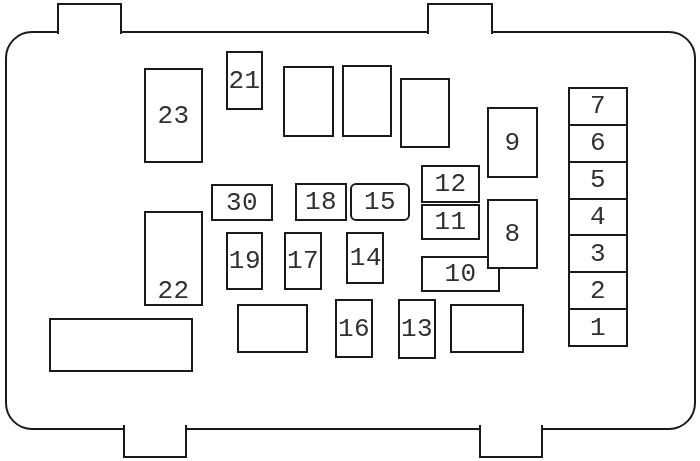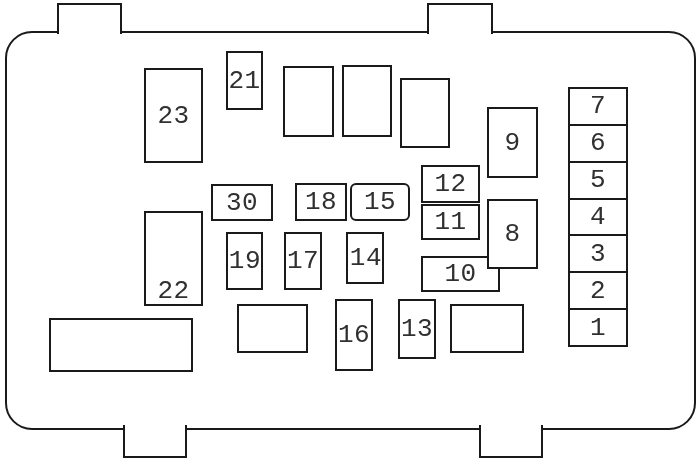--- a/index.html
+++ b/index.html
@@ -122,21 +122,21 @@
       </div>
       <div class="box" style="left: 226px; top: 232px; width: 37px; height: 58px; justify-content: flex-end;">
         <span>19</span>
       </div>
       <div class="box" style="left: 284px; top: 232px; width: 38px; height: 58px;">
         <span>17</span>
       </div>
       <div class="box" style="left: 346px; top: 232px; width: 38px; height: 52px; justify-content: flex-end;">
         <span>14</span>
       </div>
-      <div class="box" style="left: 335px; top: 299px; width: 38px; height: 72px;">
+      <div class="box" style="left: 335px; top: 299px; width: 38px; height: 59px;">
         <span>16</span>
       </div>
       <div class="box" style="left: 398px; top: 299px; width: 38px; height: 60px;">
         <span>13</span>
       </div>
       <div class="box" style="left: 283px; top: 66px; width: 51px; height: 71px;"></div>
       <div class="box" style="left: 342px; top: 65px; width: 50px; height: 72px;"></div>
       <div class="box" style="left: 400px; top: 78px; width: 50px; height: 70px;"></div>
       <div class="box" style="left: 237px; top: 304px; width: 71px; height: 49px;"></div>
       <div class="box" style="left: 450px; top: 304px; width: 74px; height: 49px;"></div>

